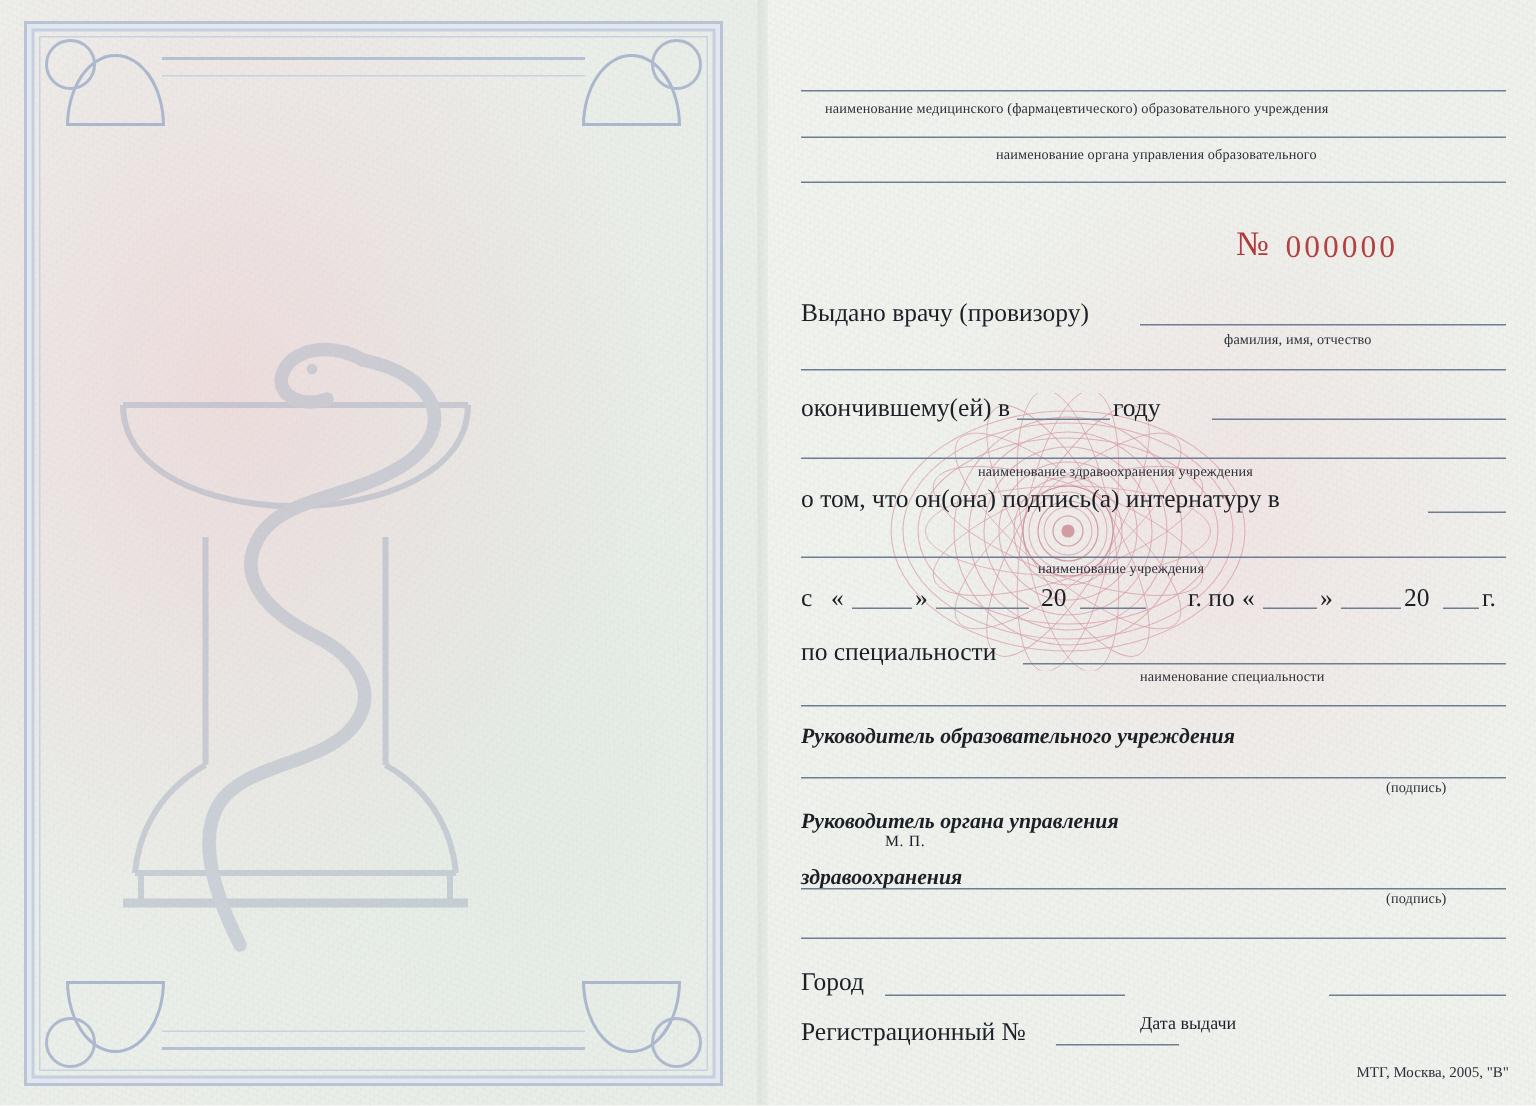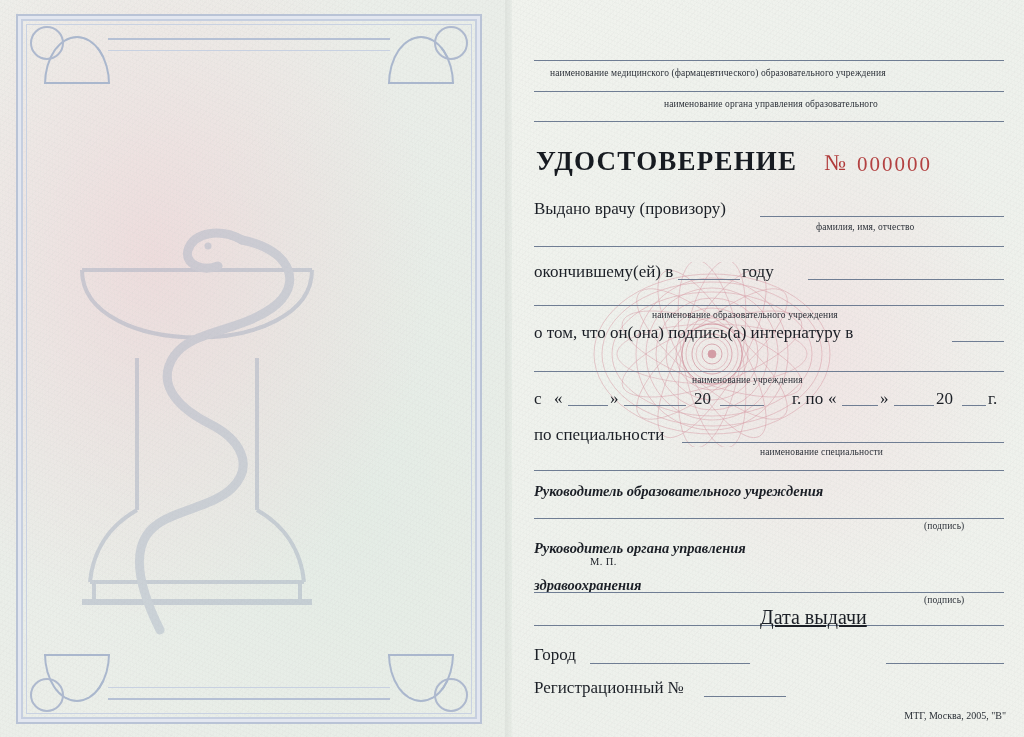--- a/index.html
+++ b/index.html
@@ -294,36 +294,35 @@
     <div class="content">
 
       <div class="line" style="left:22px; top:60px; width:470px;"></div>
       <div class="cap" style="left:38px; top:68px;">наименование медицинского (фармацевтического) образовательного учреждения</div>
 
       <div class="line" style="left:22px; top:91px; width:470px;"></div>
       <div class="cap" style="left:152px; top:99px;">наименование органа управления образовательного</div>
 
       <div class="line" style="left:22px; top:121px; width:470px;"></div>
 
-      <div class="title">УДОСТОВЕРЕНИЕ</div>
       <div class="num-sym">№</div>
       <div class="num-val">000000</div>
 
       <div class="txt" style="left:22px; top:199px; font-size:17px;">Выдано врачу (провизору)</div>
       <div class="line" style="left:248px; top:216px; width:244px;"></div>
       <div class="cap" style="left:304px; top:222px;">фамилия,  имя,  отчество</div>
 
       <div class="line" style="left:22px; top:246px; width:470px;"></div>
 
       <div class="txt" style="left:22px; top:262px; font-size:17px;">окончившему(ей) в</div>
       <div class="txt" style="left:230px; top:262px; font-size:17px;">году</div>
       <div class="line" style="left:166px; top:279px; width:62px;"></div>
       <div class="line" style="left:296px; top:279px; width:196px;"></div>
       <div class="line" style="left:22px; top:305px; width:470px;"></div>
-      <div class="cap" style="left:140px; top:310px;">наименование образовательного учреждения</div>
+      <div class="cap" style="left:140px; top:310px;">наименование здравоохранения учреждения</div>
 
       <div class="txt" style="left:22px; top:323px; font-size:17px;">о том, что  он(она)  подпись(а)  интернатуру  в</div>
       <div class="line" style="left:440px; top:341px; width:52px;"></div>
       <div class="line" style="left:22px; top:371px; width:470px;"></div>
       <div class="cap" style="left:180px; top:375px;">наименование учреждения</div>
 
       <div class="txt" style="left:22px; top:389px; font-size:17px;">с</div>
       <div class="txt" style="left:42px; top:389px; font-size:17px;">«</div>
       <div class="line" style="left:56px; top:405px; width:40px;"></div>
       <div class="txt" style="left:98px; top:389px; font-size:17px;">»</div>
@@ -352,21 +351,21 @@
       <div class="txt bold-it" style="left:22px; top:540px;">Руководитель органа  управления</div>
       <div class="txt bold-it" style="left:22px; top:559px;margin-top:18px;">здравоохранения</div>
       <div class="txt small-cap" style="left:78px; top:556px;text-align:center;">М. П.</div>
       <div class="line" style="left:22px; top:592px; width:470px;"></div>
       <div class="cap" style="left:412px; top:595px;">(подпись)</div>
 
       <div class="line" style="left:22px; top:625px; width:470px;"></div>
 
       <div class="txt" style="left:22px; top:645px; font-size:17px;">Город</div>
       <div class="line" style="left:78px; top:663px; width:160px;"></div>
-      <div class="txt" style="left:248px; top:606px; font-size:20px;text-decoration:underline;">Дата выдачи</div>
+      <div class="txt" style="left:248px; top:675px; font-size:12px;">Дата выдачи</div>
       <div class="line" style="left:374px; top:663px; width:118px;"></div>
 
       <div class="txt" style="left:22px; top:678px; font-size:17px;">Регистрационный №</div>
       <div class="line" style="left:192px; top:696px; width:82px;"></div>
 
       <div class="footer-note">МТГ, Москва, 2005, "В"</div>
     </div>
   </div>
 </div>
 

